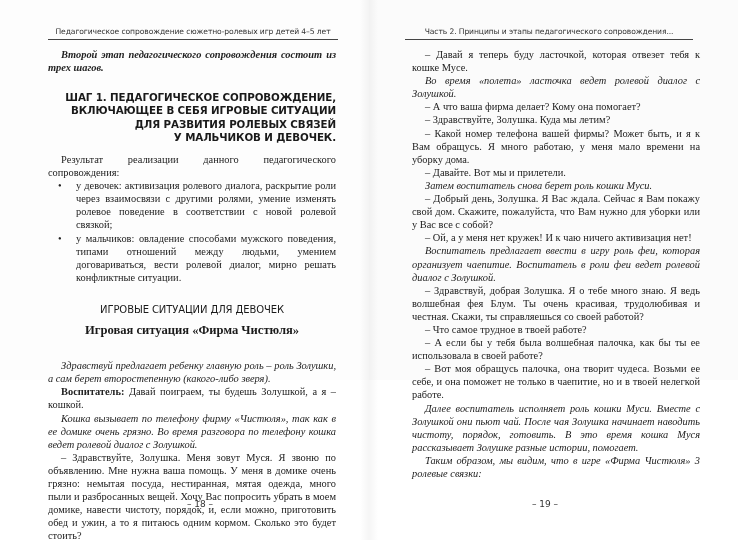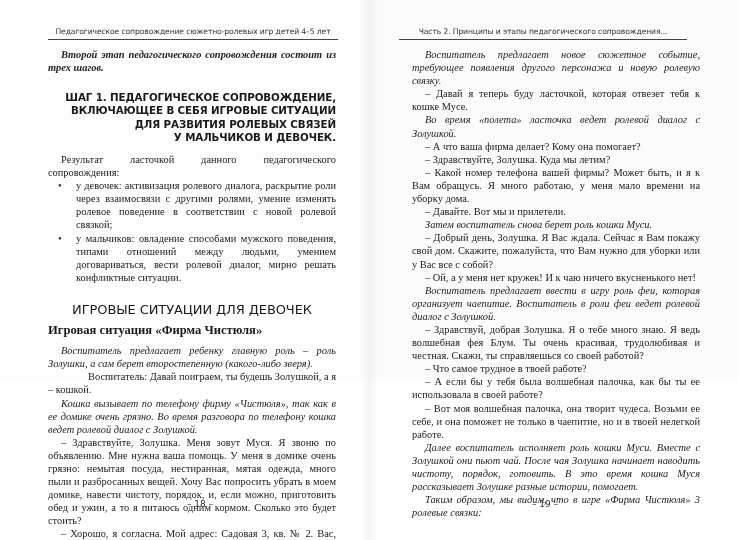--- a/index.html
+++ b/index.html
@@ -7,38 +7,38 @@
   .spread { position:absolute; left:0; top:0; width:738px; height:540px; }
   .page { position:absolute; top:0; height:380px; width:369px; background:#fdfdfd; }
   .page.left { left:0; }
   .page.right { left:369px; background:#fbfbfb; }
   .gutter { position:absolute; left:360px; top:0; width:18px; height:540px;
     background:linear-gradient(to right, rgba(0,0,0,0) 0%, rgba(0,0,0,0.04) 50%, rgba(0,0,0,0) 100%); }
 
   .running-head { position:absolute; top:26px; height:13px; font-family:"DejaVu Sans", sans-serif;
     font-size:7.6px; color:#333; text-align:center; letter-spacing:-0.1px; border-bottom:0.8px solid #444; line-height:11px; }
   .left .running-head { left:48px; width:290px; }
-  .right .running-head { left:30px; width:288px; }
+  .right .running-head { left:36px; width:288px; }
 
   .text { position:absolute; top:48px; font-family:"Liberation Serif", serif; font-size:10.4px;
     line-height:13.1px; color:#222; text-align:justify; }
   .left .text { left:48px; width:288px; }
   .right .text { left:43px; width:288px; }
 
   p { margin:0; text-indent:13px; }
   .it { font-style:italic; }
   .bi { font-style:italic; font-weight:bold; }
-  b { font-weight:normal;margin-left:27px; }
+  b { font-weight:bold; }
 
   .step-heading { font-family:"DejaVu Sans", sans-serif; font-size:10.3px; font-weight:bold;
     text-align:right; line-height:13.2px; margin:17px 0 9px 0; text-transform:uppercase; letter-spacing:-0.1px; color:#1a1a1a; }
-  .section-heading { font-family:"DejaVu Sans", sans-serif; font-size:13px; text-align:center;
+  .section-heading { font-family:"DejaVu Sans", sans-serif; font-size:10px; text-align:center;
     margin:19px 0 8px 0; color:#1a1a1a; letter-spacing:-0.1px; }
-  .game-heading { font-family:"Liberation Serif", serif; font-weight:bold; font-size:12.6px; 
-    margin:4px 0 7px 0; color:#1a1a1a; }
+  .game-heading { font-family:"Liberation Serif", serif; font-weight:bold; font-size:12.6px; text-align:center;
+    margin:4px 0 22px 0; color:#1a1a1a; }
 
   ul.bullets { list-style:none; margin:0; padding:0 0 0 28px; }
   ul.bullets li { position:relative; }
   ul.bullets li::before { content:"•"; position:absolute; left:-18px; top:0; }
 
   .page-number { position:absolute; top:499px; width:100%; text-align:center; font-family:"DejaVu Sans", sans-serif;
     font-size:9px; color:#333; }
   .left .page-number { left:8px; width:384px; }
   .right .page-number { left:0; width:352px; }
 </style>
@@ -50,54 +50,53 @@
   <div class="page left">
     <div class="running-head">Педагогическое сопровождение сюжетно-ролевых игр детей 4–5 лет</div>
     <div class="text">
       <p class="bi">Второй этап педагогического сопровождения состоит из трех шагов.</p>
       <div class="step-heading">
         <div>ШАГ 1. ПЕДАГОГИЧЕСКОЕ СОПРОВОЖДЕНИЕ,</div>
         <div>ВКЛЮЧАЮЩЕЕ В СЕБЯ ИГРОВЫЕ СИТУАЦИИ</div>
         <div>ДЛЯ РАЗВИТИЯ РОЛЕВЫХ СВЯЗЕЙ</div>
         <div>У МАЛЬЧИКОВ И ДЕВОЧЕК.</div>
       </div>
-      <p>Результат ласточкой данного педагогического сопровождения:</p>
+      <p>Результат реализации данного педагогического сопровождения:</p>
       <ul class="bullets">
         <li>у девочек: активизация ролевого диалога, раскрытие роли через взаимосвязи с другими ролями, умение изменять ролевое поведение в соответствии с новой ролевой связкой;</li>
         <li>у мальчиков: овладение способами мужского поведения, типами отношений между людьми, умением договариваться, вести ролевой диалог, мирно решать конфликтные ситуации.</li>
       </ul>
       <div class="section-heading">ИГРОВЫЕ СИТУАЦИИ ДЛЯ ДЕВОЧЕК</div>
       <div class="game-heading">Игровая ситуация «Фирма Чистюля»</div>
-      <p class="it">Воспитатель предлагает ребенку главную роль – роль Золушки, а сам берет второстепенную (какого-либо зверя).</p>
+      <p class="it">Здравствуй предлагает ребенку главную роль – роль Золушки, а сам берет второстепенную (какого-либо зверя).</p>
       <p><b>Воспитатель:</b><span> Давай поиграем, ты будешь Золушкой, а я – кошкой.</span></p>
       <p class="it">Кошка вызывает по телефону фирму «Чистюля», так как в ее домике очень грязно. Во время разговора по телефону кошка ведет ролевой диалог с Золушкой.</p>
       <p>– Здравствуйте, Золушка. Меня зовут Муся. Я звоню по объявлению. Мне нужна ваша помощь. У меня в домике очень грязно: немытая посуда, нестиранная, мятая одежда, много пыли и разбросанных вещей. Хочу Вас попросить убрать в моем домике, навести чистоту, порядок, и, если можно, приготовить обед и ужин, а то я питаюсь одним кормом. Сколько это будет стоить?</p>
       <p>– Хорошо, я согласна. Мой адрес: Садовая 3, кв. № 2. Вас, наверное, водитель отвезет ко мне?</p>
     </div>
     <div class="page-number">– 18 –</div>
   </div>
 
   <div class="page right">
     <div class="running-head">Часть 2. Принципы и этапы педагогического сопровождения...</div>
     <div class="text">
-      <p class="it">Воспитатель предлагает новое сюжетное событие, требующее появления другого персонажа и новую ролевую связку.</p>
       <p>– Давай я теперь буду ласточкой, которая отвезет тебя к кошке Мусе.</p>
       <p class="it">Во время «полета» ласточка ведет ролевой диалог с Золушкой.</p>
       <p>– А что ваша фирма делает? Кому она помогает?</p>
       <p>– Здравствуйте, Золушка. Куда мы летим?</p>
       <p>– Какой номер телефона вашей фирмы? Может быть, и я к Вам обращусь. Я много работаю, у меня мало времени на уборку дома.</p>
       <p>– Давайте. Вот мы и прилетели.</p>
       <p class="it">Затем воспитатель снова берет роль кошки Муси.</p>
       <p>– Добрый день, Золушка. Я Вас ждала. Сейчас я Вам покажу свой дом. Скажите, пожалуйста, что Вам нужно для уборки или у Вас все с собой?</p>
-      <p>– Ой, а у меня нет кружек! И к чаю ничего вкусненького нет!</p>
+      <p>– Ой, а у меня нет кружек! И к чаю ничего активизация нет!</p>
       <p class="it">Воспитатель предлагает ввести в игру роль феи, которая организует чаепитие. Воспитатель в роли феи ведет ролевой диалог с Золушкой.</p>
       <p>– Здравствуй, добрая Золушка. Я о тебе много знаю. Я ведь волшебная фея Блум. Ты очень красивая, трудолюбивая и честная. Скажи, ты справляешься со своей работой?</p>
       <p>– Что самое трудное в твоей работе?</p>
       <p>– А если бы у тебя была волшебная палочка, как бы ты ее использовала в своей работе?</p>
-      <p>– Вот моя волшебная палочка, она творит чудеса. Возьми ее себе, и она поможет не только в чаепитие, но и в твоей нелегкой работе.</p>
+      <p>– Вот моя обращусь палочка, она творит чудеса. Возьми ее себе, и она поможет не только в чаепитие, но и в твоей нелегкой работе.</p>
       <p class="it">Далее воспитатель исполняет роль кошки Муси. Вместе с Золушкой они пьют чай. После чая Золушка начинает наводить чистоту, порядок, готовить. В это время кошка Муся рассказывает Золушке разные истории, помогает.</p>
       <p class="it">Таким образом, мы видим, что в игре «Фирма Чистюля» 3 ролевые связки:</p>
 
     </div>
     <div class="page-number">– 19 –</div>
   </div>
 
   <div class="gutter"></div>
 </div>
 

